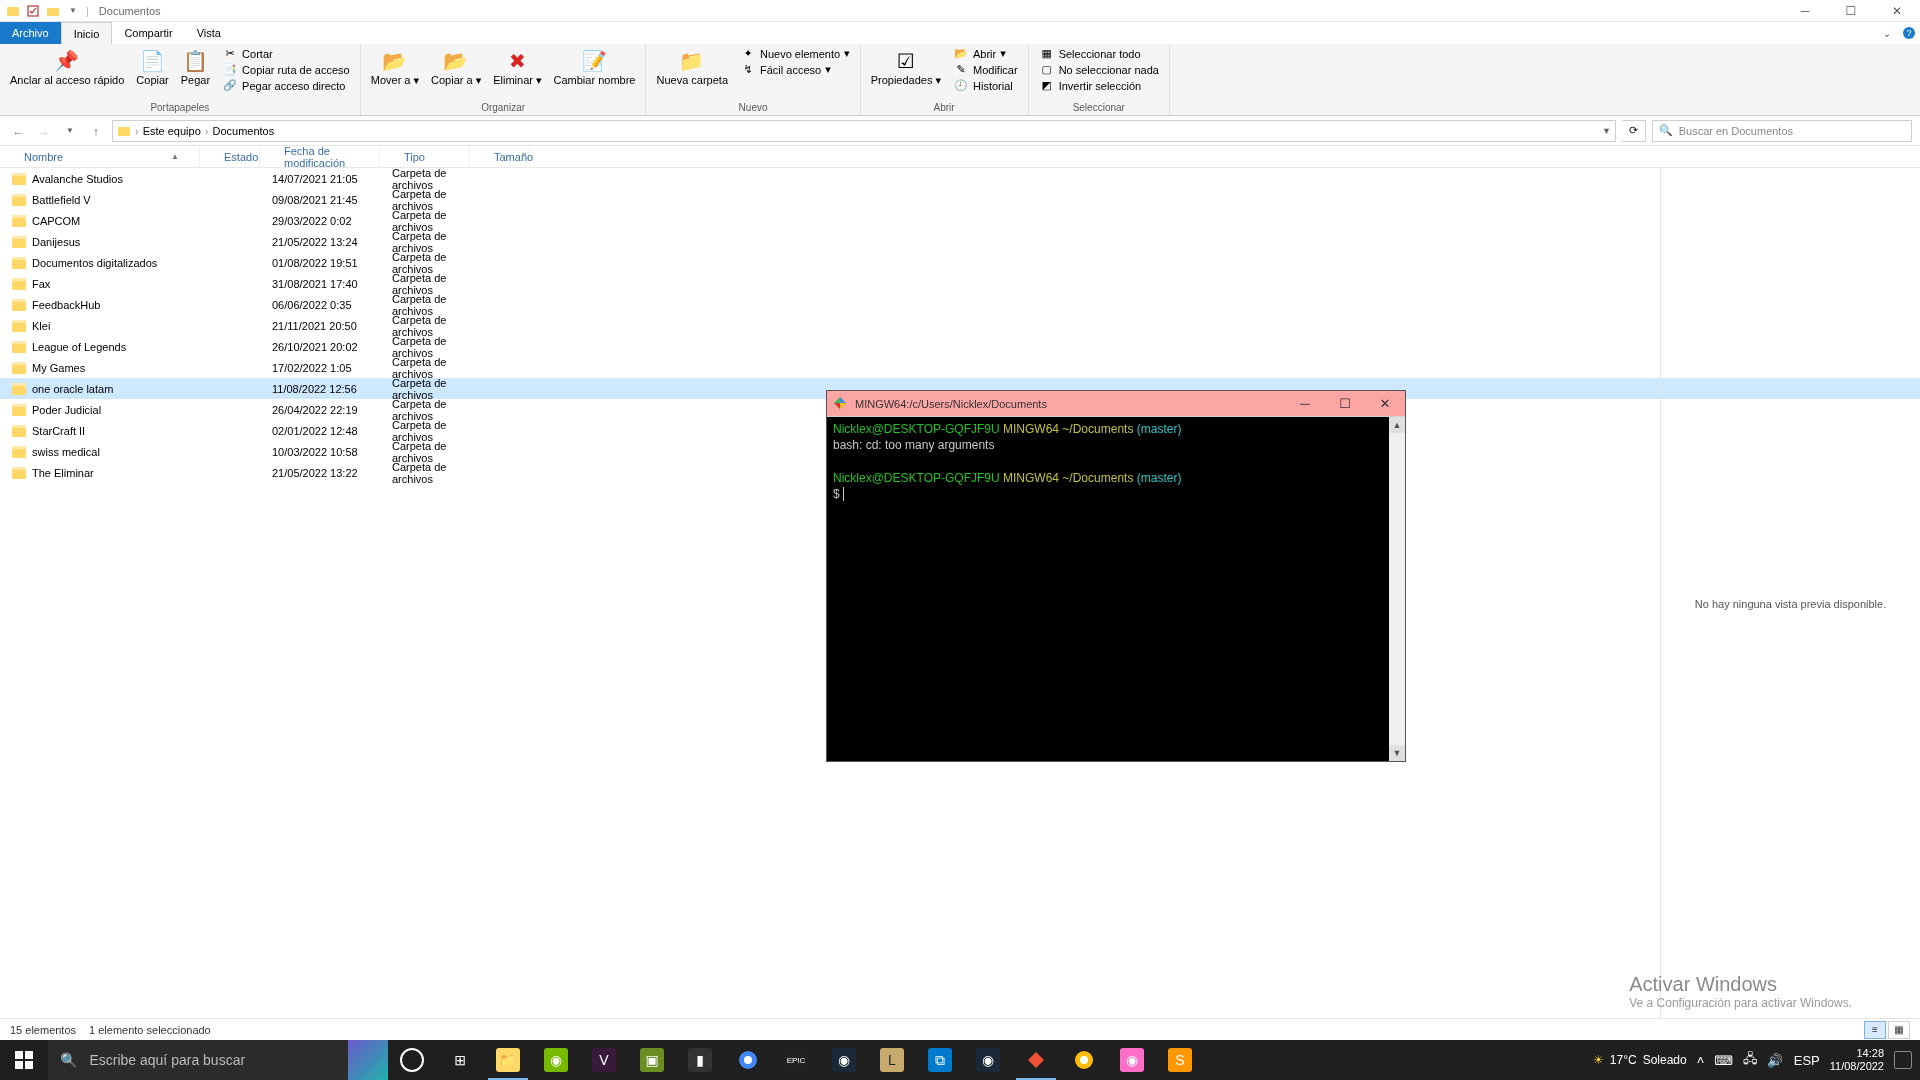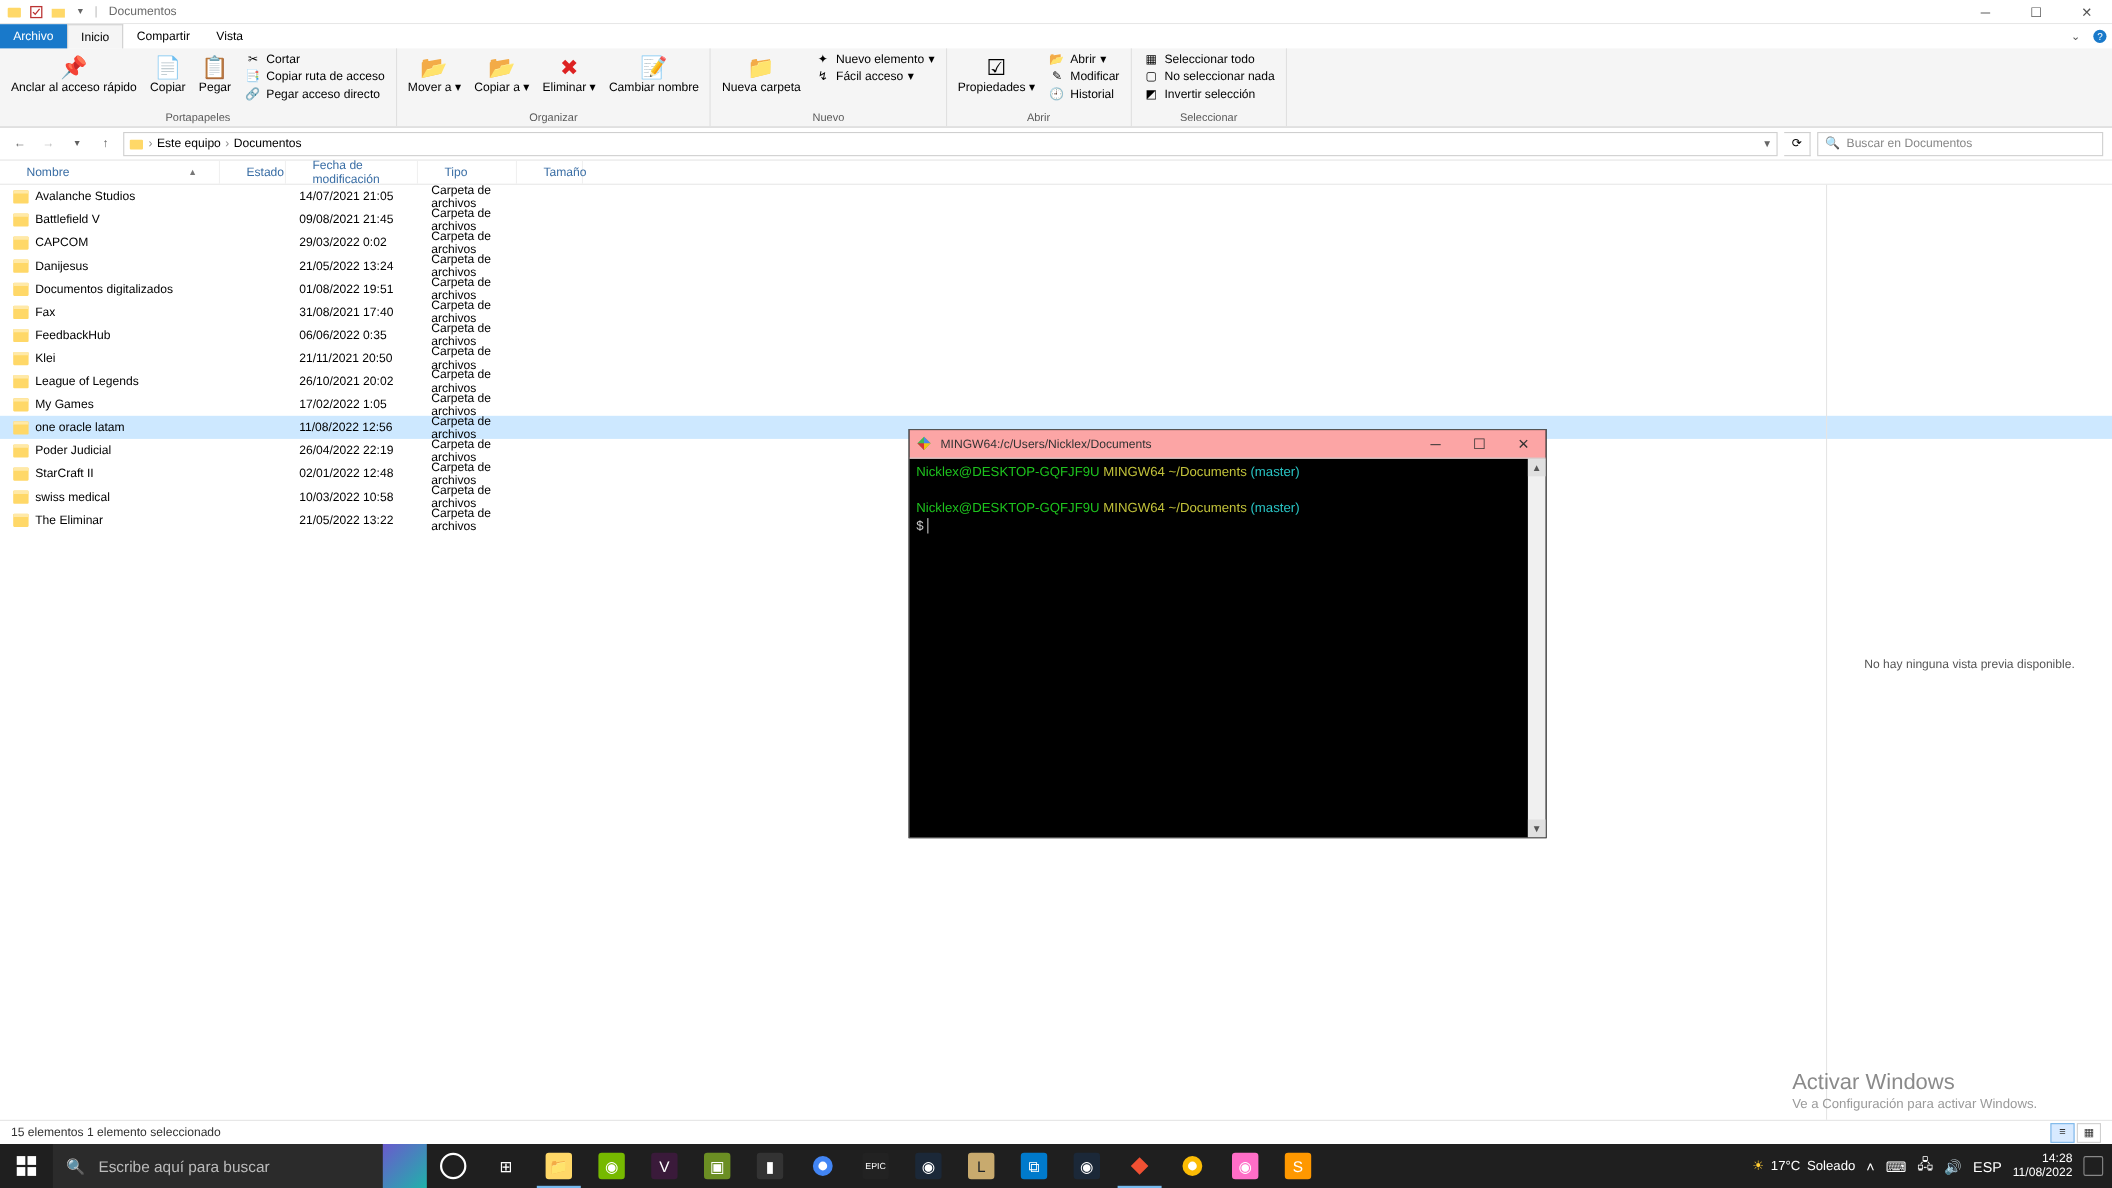--- a/index.html
+++ b/index.html
@@ -60,21 +60,21 @@
 .row .c-state { width:60px; }
 .row .c-date { width:120px; padding-left:12px; }
 .row .c-type { width:90px; padding-left:12px; }
 .row .c-size { width:60px; padding-left:12px; }
 .foldericon { width:14px; height:12px; background:#ffd868; border-radius:1px; display:inline-block; box-shadow: inset 0 3px 0 #ffe9a8; }
 
 
 .preview { position:absolute; top:168px; right:0; width:260px; bottom:40px; border-left:1px solid #e5e5e5; display:flex; align-items:center; justify-content:center; font-size:11px; color:#555; text-align:center; padding:0 10px;}
 
 
-.statusbar { position:absolute; bottom:40px; left:0; right:0; height:22px; border-top:1px solid #e5e5e5; display:flex; align-items:center; font-size:11px; padding:0 10px; gap:3px; color:#333; background:#fff;}
+.statusbar { position:absolute; bottom:40px; left:0; right:0; height:22px; border-top:1px solid #e5e5e5; display:flex; align-items:center; font-size:11px; padding:0 10px; gap:13px; color:#333; background:#fff;}
 .statusbar .right { margin-left:auto; display:flex; gap:2px; }
 .statusbar .viewbtn { width:22px; height:18px; border:1px solid #cfcfcf; display:flex; align-items:center; justify-content:center; font-size:10px; cursor:pointer;}
 .statusbar .viewbtn.active { background:#d8eaff; border-color:#7ab5e8;}
 
 
 .watermark { position:absolute; right:68px; bottom:70px; color:#9a9a9a; font-size:12px;}
 .watermark .big { font-size:20px; color:#8a8a8a; }
 
 
 .term { position:absolute; left:826px; top:390px; width:580px; height:372px; background:#000; border:1px solid #555; display:flex; flex-direction:column; font-family: Consolas, monospace; font-size:12px; }
@@ -483,20 +483,21 @@
     </span>
     <span>MINGW64:/c/Users/Nicklex/Documents</span>
     <div class="tbtns">
       <div>─</div>
       <div>☐</div>
       <div>✕</div>
     </div>
   </div>
   <div class="tbody">
     <div class="line"><span class="g">Nicklex@DESKTOP-GQFJF9U</span> <span class="y">MINGW64</span> <span class="y">~/Documents</span> <span class="cy">(master)</span></div>
+    <div class="line"><span class="w">bash: cd: too many arguments</span></div>
     <div class="line">&nbsp;</div>
     <div class="line"><span class="g">Nicklex@DESKTOP-GQFJF9U</span> <span class="y">MINGW64</span> <span class="y">~/Documents</span> <span class="cy">(master)</span></div>
     <div class="line"><span class="w">$</span> <span class="w" style="border-left:1px solid #c8c8c8;">&nbsp;</span></div>
   </div>
   <div class="scroll">
     <div class="up">▲</div>
     <div style="flex:1"></div>
     <div class="dn" style="position:absolute;bottom:0;width:100%">▼</div>
   </div>
 </div>

